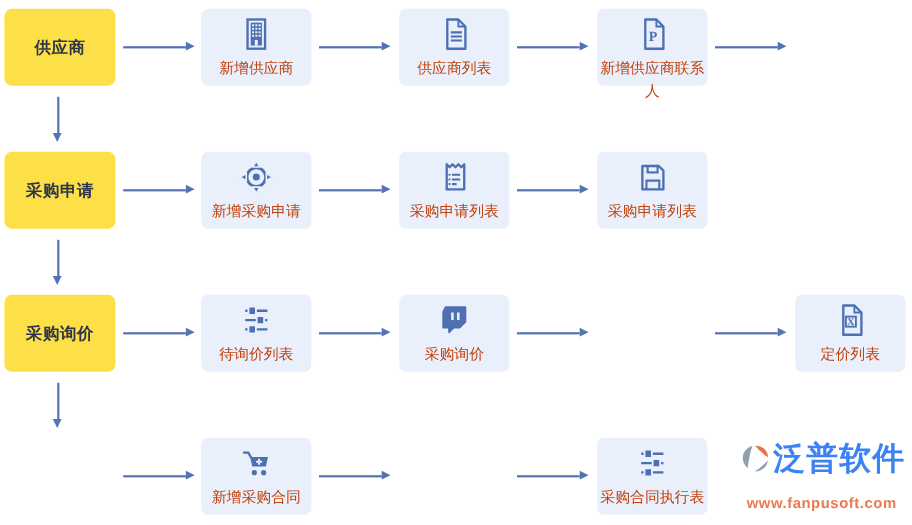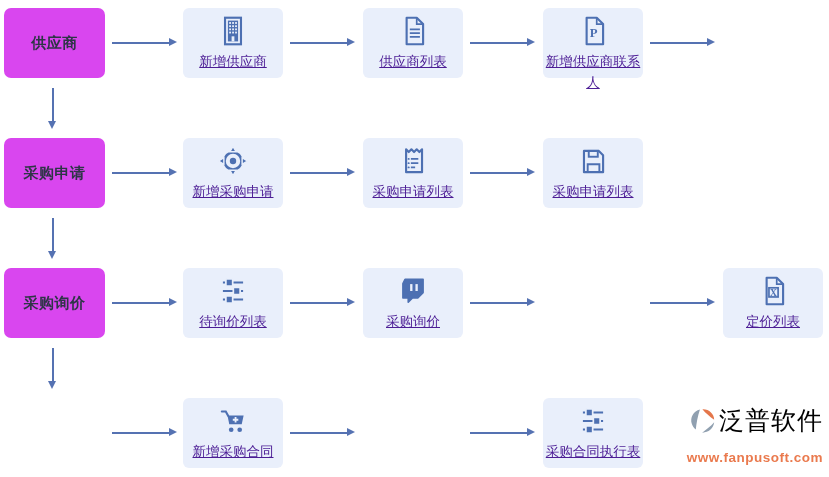--- a/index.html
+++ b/index.html
@@ -1,39 +1,39 @@
 <!DOCTYPE html>
 <html><head>
 <meta charset="utf-8">
 <style>
   html,body{margin:0;padding:0;}
   body{font-family:"Liberation Sans","DejaVu Sans",sans-serif;background:#fff;}
   .canvas{position:relative;width:829px;height:477px;background:#ffffff;overflow:hidden;}
 
-  .stage{position:absolute;left:4px;width:101px;height:70px;background:#d946ef;border-radius:7px;
+  .stage{position:absolute;left:4px;width:101px;height:70px;background:#fde047;border-radius:7px;
          display:flex;align-items:center;justify-content:center;}
   .stage span{font-size:15px;font-weight:bold;color:#2e3547;letter-spacing:.5px;}
 
   .node{position:absolute;width:100px;height:70px;background:#e9effb;border-radius:6px;}
   .node .icon{position:absolute;top:6px;left:0;right:0;display:flex;justify-content:center;}
   .node .nlabel{position:absolute;top:44px;left:-2px;right:-2px;text-align:center;
-                font-size:13.5px;line-height:20.5px;color:#4c1d95;text-decoration:underline;}
+                font-size:13.5px;line-height:20.5px;color:#c2410c;}
 
   .arrow-h{position:absolute;height:1.5px;background:#5572b2;}
   .arrow-h::after{content:"";position:absolute;right:-8px;top:-3.75px;width:0;height:0;
                   border-top:4.5px solid transparent;border-bottom:4.5px solid transparent;
                   border-left:8px solid #5572b2;}
   .arrow-v{position:absolute;left:52px;width:1.5px;background:#5572b2;}
   .arrow-v::after{content:"";position:absolute;bottom:-8px;left:-3.75px;width:0;height:0;
                   border-left:4.5px solid transparent;border-right:4.5px solid transparent;
                   border-top:8px solid #5572b2;}
 
   .brand{position:absolute;right:6px;bottom:12px;text-align:center;}
   .brand-row{display:flex;align-items:center;justify-content:center;gap:2px;}
-  .brand-name{font-size:25px;font-weight:normal;color:#000000;letter-spacing:1px;}
+  .brand-name{font-size:29px;font-weight:bold;color:#3b82f6;letter-spacing:1px;}
   .brand-url{font-size:13.5px;font-weight:bold;color:#ea7a4e;letter-spacing:.5px;margin-top:13px;}
 
   svg{display:block;}
 </style>
 </head>
 <body>
 
 <div class="canvas">
 
   <div class="stage" style="top:8px">

